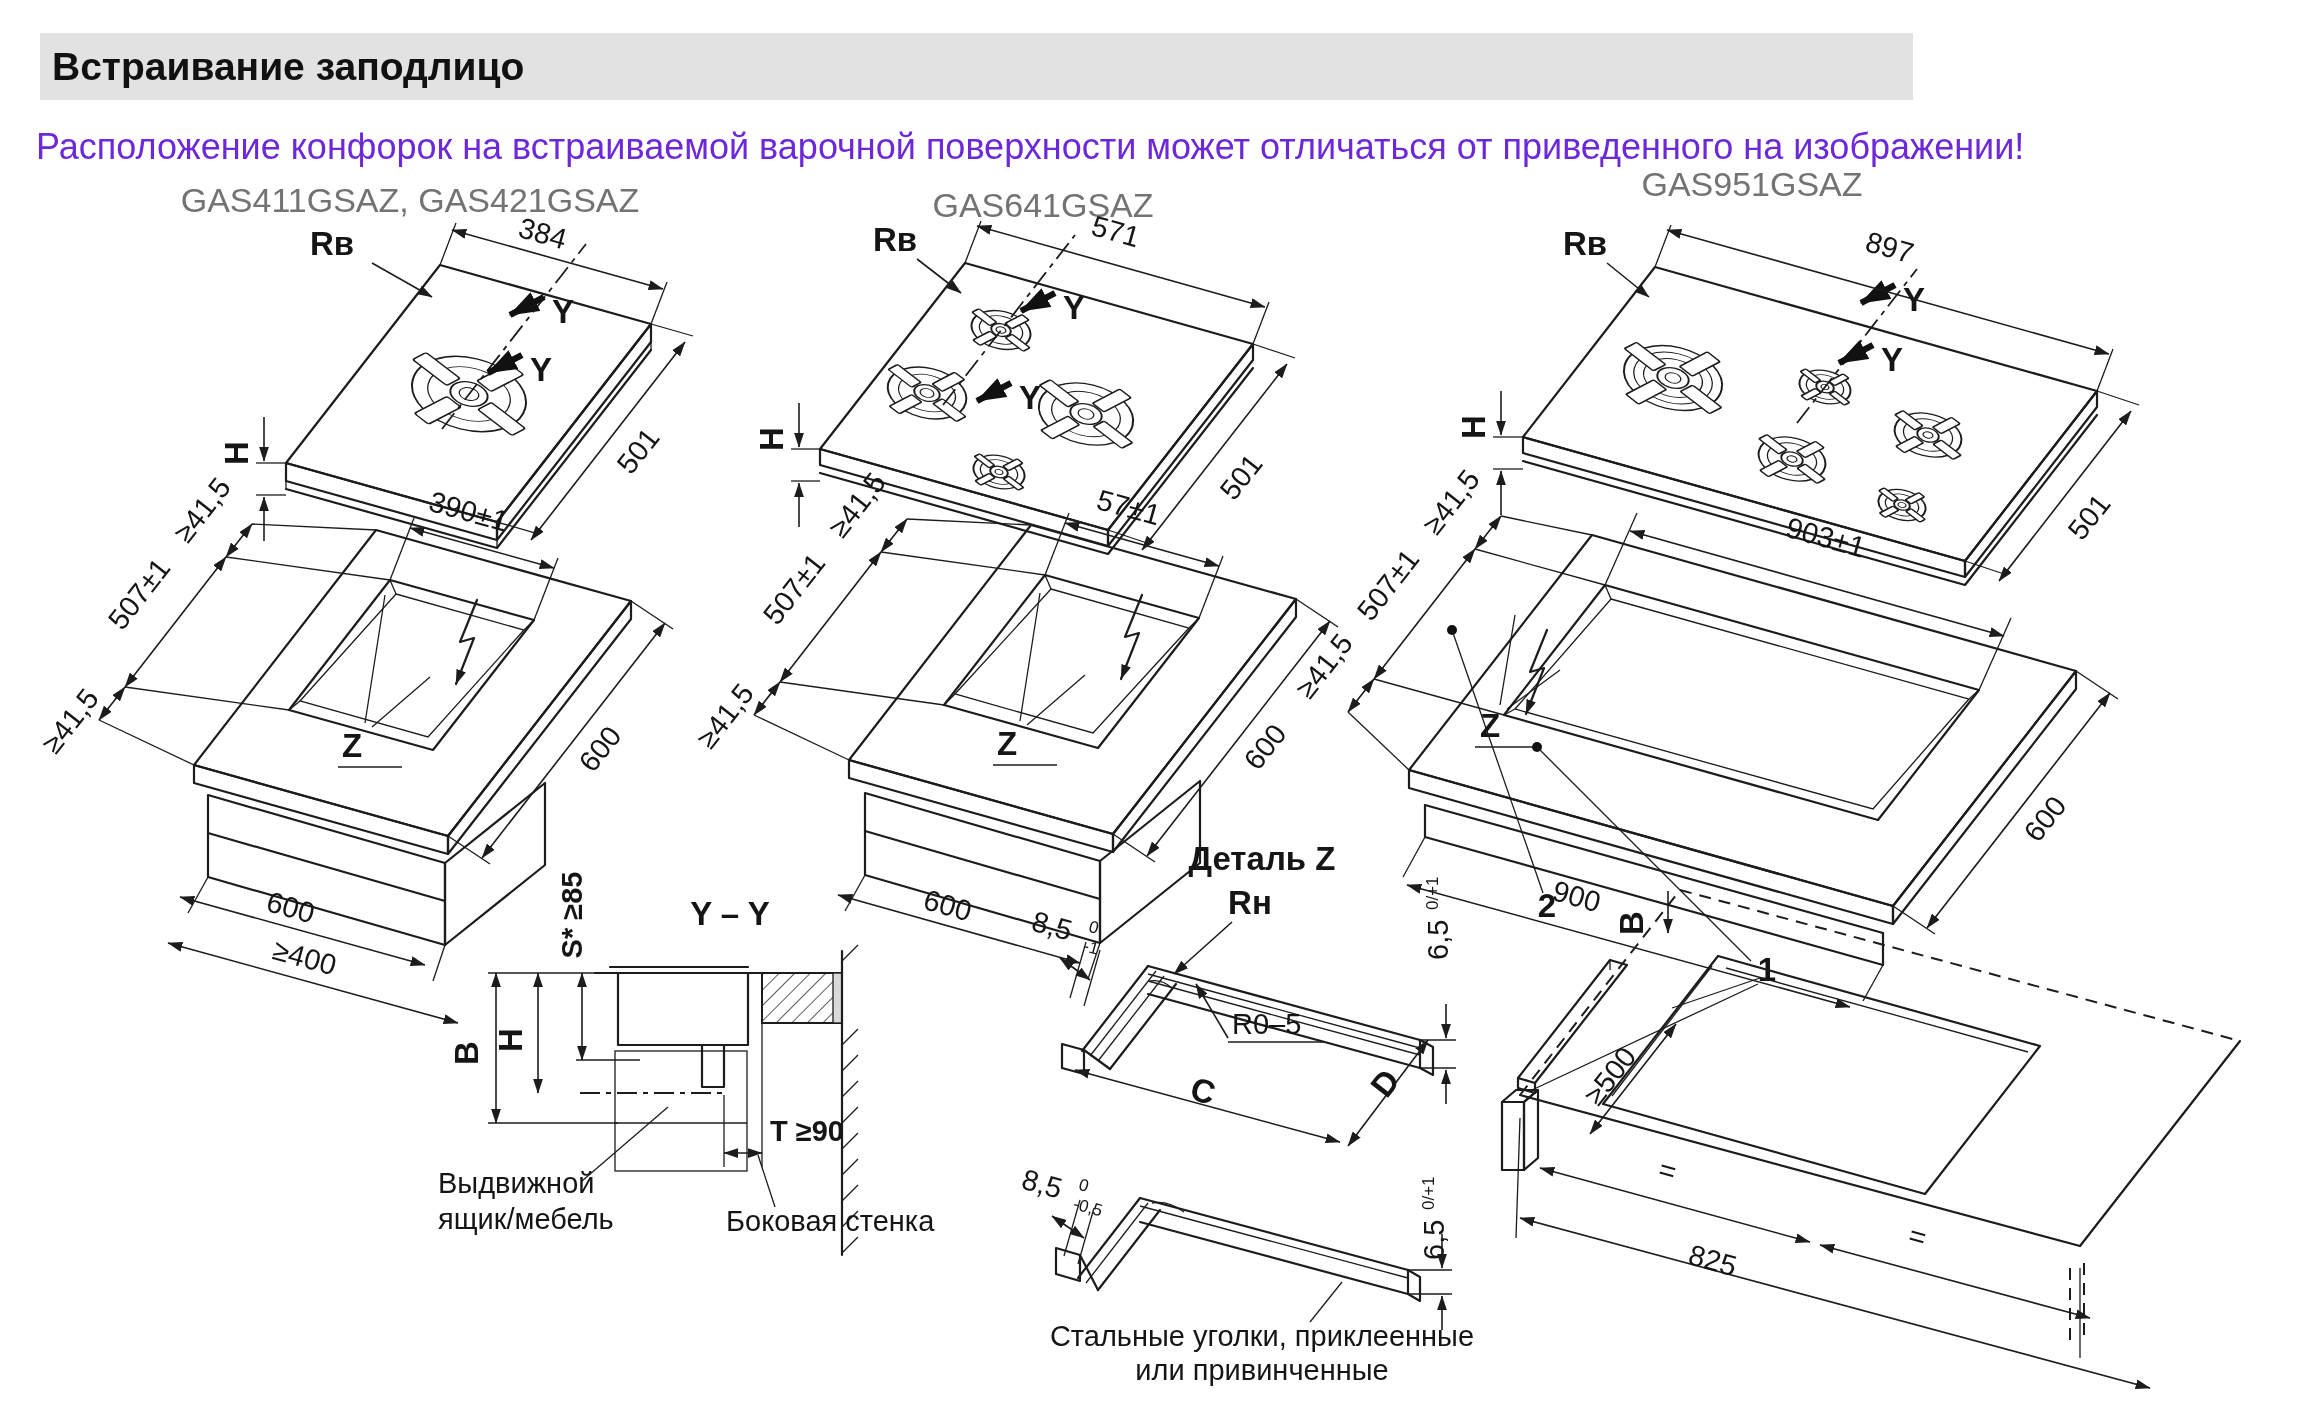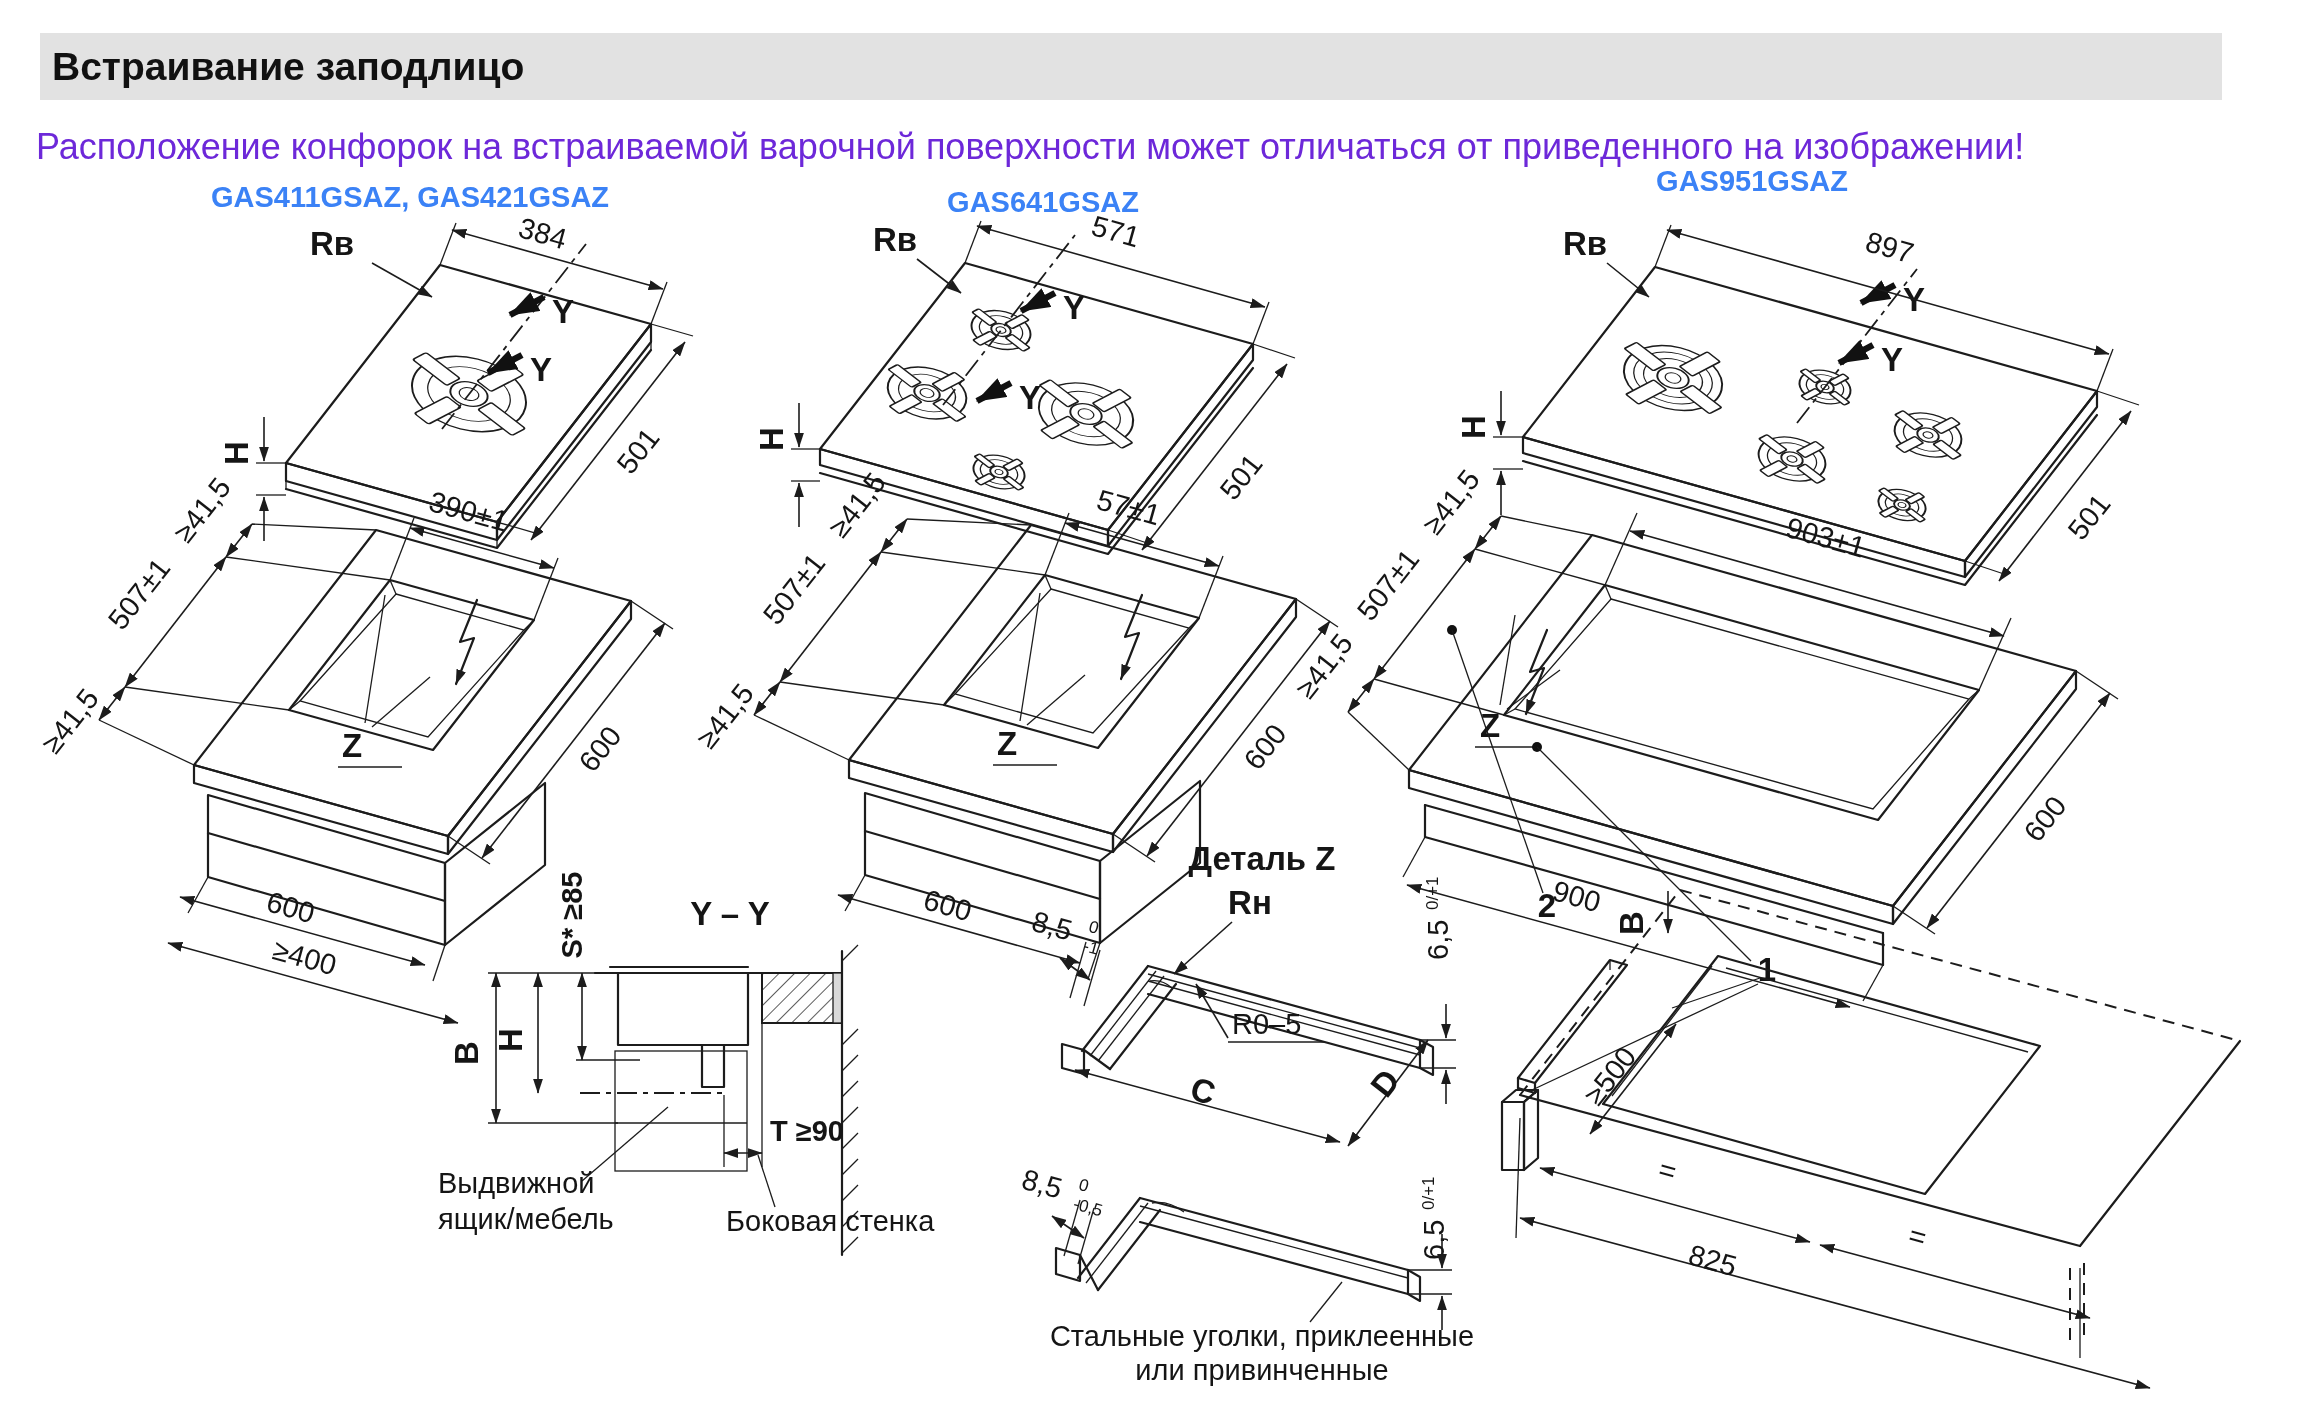--- a/index.html
+++ b/index.html
@@ -1,21 +1,21 @@
 <!DOCTYPE html>
 <html><head>
 <meta charset="utf-8">
 <style>
 html,body{margin:0;padding:0}
 #page{position:relative;width:2323px;height:1426px;background:#ffffff;font-family:"Liberation Sans",sans-serif;overflow:hidden}
 .abs{position:absolute}
-#hdr{left:40px;top:33px;width:2182px;height:67px;background:#e2e2e2;display:flex;align-items:center}
+#hdr{left:40px;top:33px;width:1873px;height:67px;background:#e2e2e2;display:flex;align-items:center}
 #hdr span{font-size:39px;font-weight:bold;color:#111;padding-left:12px;white-space:nowrap}
 #note{left:36px;top:126px;font-size:36px;color:#6d28d9;white-space:nowrap}
-.mtitle{font-size:29px;font-weight:bold;color:#3b82f6;transform:translateX(-50%);white-space:nowrap}
+.mtitle{font-size:34px;font-weight:normal;color:#737373;transform:translateX(-50%);white-space:nowrap}
 #foot{left:36px;top:1378px;font-size:37px;color:#111;white-space:nowrap}
 svg.abs{overflow:visible}
 svg text{font-family:"Liberation Sans",sans-serif;fill:#151515}
 .t30{font-size:29px}
 .t34{font-size:33px;font-weight:bold}
 .tol{font-size:17px}
 .mid{text-anchor:middle}
 .d{fill:none;stroke:#1c1c1c;stroke-width:2.2;stroke-linejoin:round;stroke-linecap:round}
 .dt{fill:none;stroke:#1c1c1c;stroke-width:1.3}
 .dl{fill:none;stroke:#1c1c1c;stroke-width:1.6}

